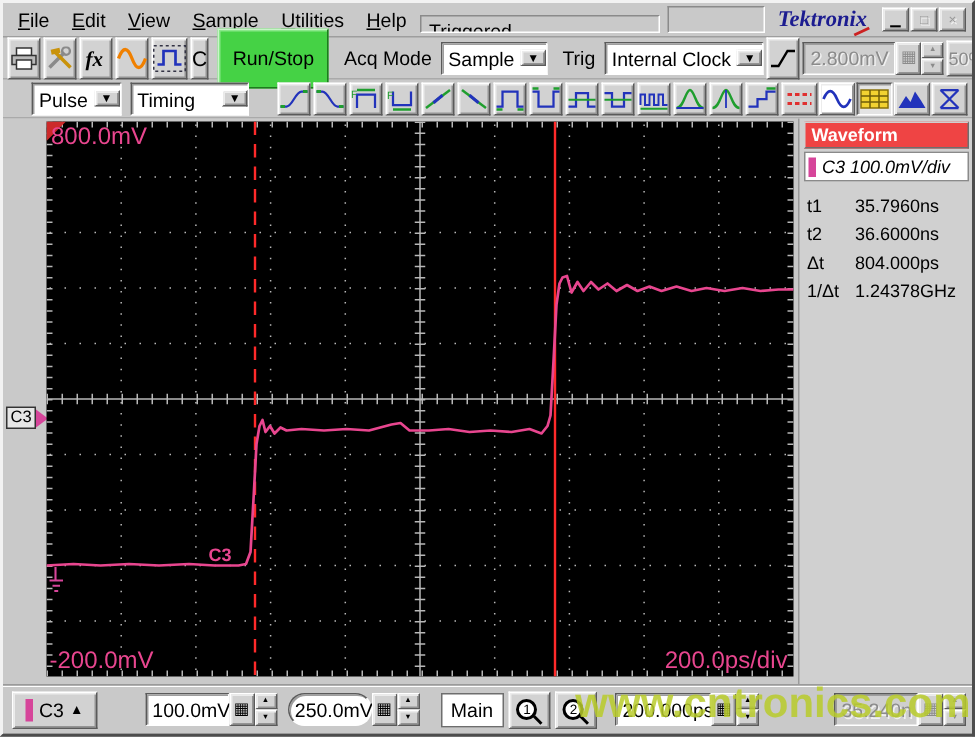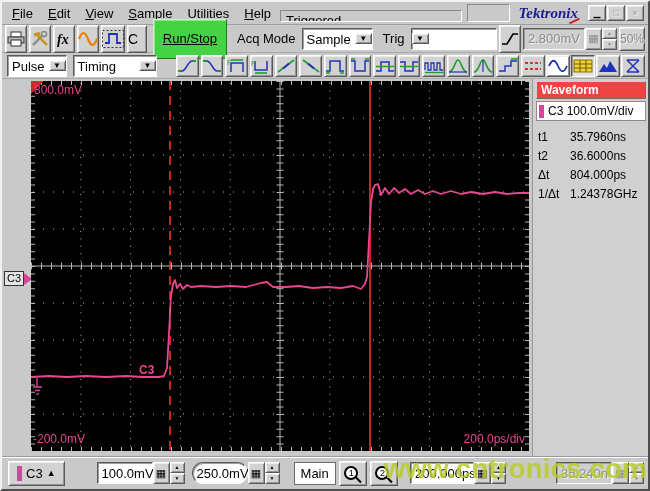--- a/index.html
+++ b/index.html
@@ -12,57 +12,57 @@
   
   .raised { background:#d2d2d2; border:1px solid; border-color:#fff #5a5a5a #5a5a5a #fff; box-shadow:inset 1px 1px 0 #ececec, inset -1px -1px 0 #949494; }
   .pressed { background:#e4e4e4; border:1px solid; border-color:#5a5a5a #fff #fff #5a5a5a; box-shadow:inset 1px 1px 0 #9a9a9a; }
   .sunk { border:1px solid; border-color:#8a8a8a #fff #fff #8a8a8a; }
   .fieldw { background:#fff; border:1px solid; border-color:#5a5a5a #fff #fff #5a5a5a; box-shadow:inset 1px 1px 0 #9e9e9e; }
   button { font-family:inherit; cursor:default; }
   
   .menubar { height:23px; display:flex; align-items:center; padding:0 3px; border-bottom:1px solid #9e9e9e; }
   .menu-item { font-size:13px; padding:3px 8px 3px 7px; white-space:nowrap; }
   .menu-item::first-letter { text-decoration:underline; }
-  .status-box { width:182px; align-self:stretch; margin:8px 0 2px 1px; font-size:13px; padding:2px 5px; white-space:nowrap; overflow:hidden; }
+  .status-box { width:160px; align-self:stretch; margin:8px 0 2px 1px; font-size:13px; padding:2px 5px; white-space:nowrap; overflow:hidden; }
   .menubar-spacer { flex:1; align-self:stretch; margin:2px 5px; }
   .logo { font-family:"Liberation Serif", serif; font-style:italic; font-weight:bold; color:#1c1c90; font-size:15px; padding:0 10px 0 4px; position:relative; }
   .logo::after { content:""; position:absolute; right:8px; bottom:0px; width:11px; height:2px; background:#c22; transform:rotate(-25deg); }
   .winbtns { display:flex; gap:1px; margin-right:1px; }
   .winbtn { width:18px; height:16px; font-size:9px; line-height:12px; text-align:center; padding:0; }
   .winbtn.dis { color:#9a9a9a; text-shadow:1px 1px 0 #f2f2f2; }
   
   .toolbar { display:flex; align-items:center; padding:1px 3px; gap:2px; border-bottom:1px solid #aaa; }
   .tb1 { height:28px; } .tb2 { height:26px; }
   .tbtn { width:26px; height:28px; display:flex; align-items:center; padding:0; }
   .mbtn { width:24px; height:22px; display:flex; align-items:center; justify-content:center; padding:0; }
-  .run-stop { height:40px; padding:0 9px; font-size:13px; background:#45d245; border:1px solid; border-color:#c9f4c9 #1e7a1e #1e7a1e #c9f4c9; box-shadow:inset 1px 1px 0 #8ae88a; margin-left:4px;text-decoration:underline; }
+  .run-stop { height:40px; padding:0 9px; font-size:13px; background:#45d245; border:1px solid; border-color:#c9f4c9 #1e7a1e #1e7a1e #c9f4c9; box-shadow:inset 1px 1px 0 #8ae88a; margin-left:4px; }
   .tb-label { font-size:13px; margin:0 4px 0 8px; white-space:nowrap; }
   .select { height:22px; display:flex; align-items:center; background:#fff; border:1px solid; border-color:#5a5a5a #fff #fff #5a5a5a; box-shadow:inset 1px 1px 0 #9e9e9e; }
   .select .val { font-size:13px; padding:2px 4px 0 4px; flex:1; white-space:nowrap; overflow:hidden; }
   .select .arrow { width:17px; display:flex; align-items:center; justify-content:center; font-size:8px; padding:0; }
   .spin { display:flex; flex-direction:column; width:15px; height:22px; }
   .spin button { flex:1; font-size:5px; line-height:5px; padding:0; }
   .kbtn { width:17px; height:22px; font-size:11px; line-height:11px; padding:0; }
   .numfield { height:22px; font-size:13px; display:flex; align-items:center; padding:0 4px; white-space:nowrap; }
   .dis-group .numfield { background:#cfcfcf; color:#8b8b8b; text-shadow:1px 1px 0 #f0f0f0; }
   .dis-group button { color:#8b8b8b; }
   .pctbtn { height:24px; width:32px; font-size:12px; color:#8b8b8b; text-shadow:1px 1px 0 #f0f0f0; }
   .grp { display:flex; align-items:center; }
   .rgroup { margin-left:auto; display:flex; gap:1px; }
   
   .main { position:relative; height:377px; background:#c9c9c9; }
   .graticule { position:absolute; left:29px; top:2px; width:498px; height:370px; background:#000; }
-  .g-label { position:absolute; color:#e8468f; font-size:12px; white-space:nowrap; }
+  .g-label { position:absolute; color:#e8468f; font-size:16px; white-space:nowrap; }
   .chan-marker { position:absolute; left:2px; top:192px; display:flex; align-items:center; }
   .chan-box { background:#e6e6e6; border:1px solid #333; font-size:11px; padding:0 2px; line-height:13px; }
   .chan-arrow { width:0; height:0; border-top:6px solid transparent; border-bottom:6px solid transparent; border-left:8px solid #d6459a; }
   
   .rpanel { position:absolute; left:530px; top:0; width:118px; height:100%; background:#d0d0d0; border-left:1px solid #9a9a9a; border-right:1px solid #fff; padding:2px 3px; }
   .rp-header { background:#ef4444; color:#fff; font-weight:bold; font-size:12px; padding:1px 4px; border:1px solid; border-color:#cfcfcf #6e6e6e #6e6e6e #cfcfcf; margin-bottom:2px; white-space:nowrap; }
-  .wf-entry { background:#fff; display:flex; align-items:center; font-size:12px; padding:2px 2px; border:1px solid #8a8a8a; margin-bottom:6px; white-space:nowrap; }
+  .wf-entry { background:#fff; display:flex; align-items:center; font-size:12px; padding:2px 2px; border:1px solid #8a8a8a; margin-bottom:6px; white-space:nowrap;font-style:italic; }
   .chip { width:5px; height:13px; background:#d6459a; margin-right:4px; flex:none; }
   .readout-row { display:flex; font-size:12px; padding:3px 2px 2px 2px; }
   .readout-row .lbl { width:32px; flex:none; }
   
   .bottombar { position:absolute; left:0; bottom:0; width:100%; height:33px; background:#c9c9c9; border-top:1px solid #9a9a9a; box-shadow:inset 0 1px 0 #fff; display:flex; align-items:center; padding:0 4px; }
   .ch-btn { height:25px; display:flex; align-items:center; gap:4px; padding:0 8px; font-size:13px; margin-left:2px; }
   .ch-chip { width:5px; height:15px; background:#d6459a; }
   .up-tri { font-size:9px; }
   .main-label { background:#fff; border:1px solid #6e6e6e; font-size:13px; padding:3px 6px; margin-left:14px; }
   .zbtn { width:30px; height:25px; position:relative; padding:0; margin-left:3px; }
@@ -128,41 +128,42 @@
     </button>
     <button class="tbtn raised" style="font-size:14px;">C</button>
     <button class="run-stop">Run/Stop</button>
     <span class="tb-label">Acq Mode</span>
     <span class="select" style="width:92px;">
       <span class="val">Sample</span>
       <button class="arrow raised">▼</button>
     </span>
     <span class="tb-label">Trig</span>
     <span class="select" style="width:116px;">
+      <span class="val">Internal Clock</span>
       <button class="arrow raised">▼</button>
     </span>
     <button class="tbtn raised" style="width:28px;">
       <svg width="20" height="16" viewBox="0 0 20 16">
         <path d="M2,13 H7 L13,3 H18" stroke="#000" stroke-width="1.6" fill="none"></path>
       </svg>
     </button>
     <span class="grp dis-group">
       <span class="numfield fieldw" style="width:62px;">2.800mV</span>
       <button class="kbtn raised">▦</button>
       <span class="spin">
         <button class="raised">▲</button>
         <button class="raised">▼</button>
       </span>
     </span>
     <button class="pctbtn raised">50%</button>
 
   </div>
 
   <div class="toolbar tb2">
-    <span class="select" style="width:60px;margin-left:2px;">
+    <span class="select" style="width:60px;margin-left:16px;">
       <span class="val">Pulse</span>
       <button class="arrow raised">▼</button>
     </span>
     <span class="select" style="width:90px;margin-left:4px;margin-right:17px;">
       <span class="val">Timing</span>
       <button class="arrow raised">▼</button>
     </span>
     <button class="mbtn raised">
       <svg width="20" height="16" viewBox="0 0 20 16">
         <path d="M1,13 H5 C9,13 11,3 15,3 H19" stroke="#2233bb" stroke-width="1.5" fill="none"></path>

